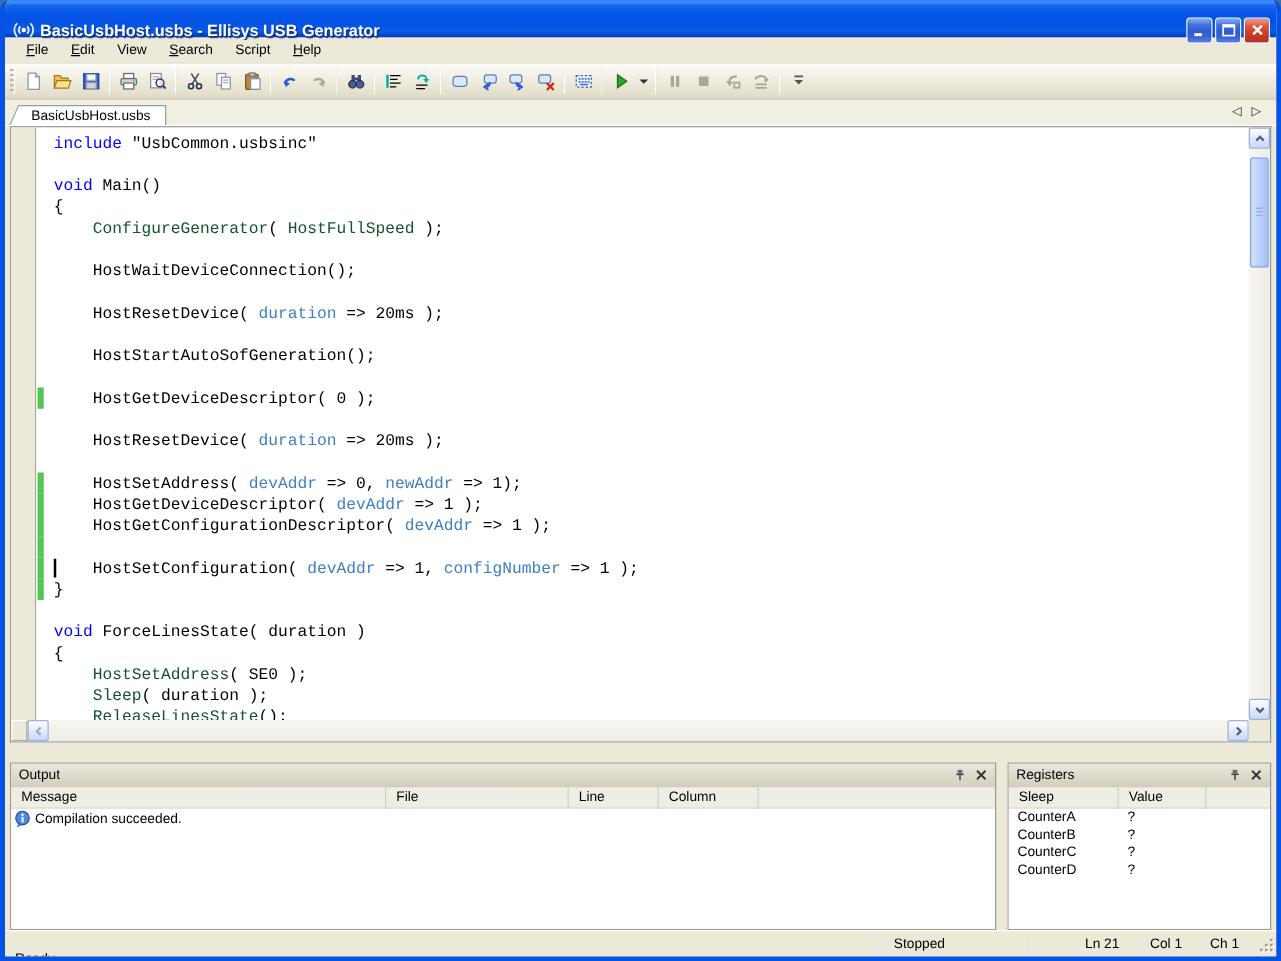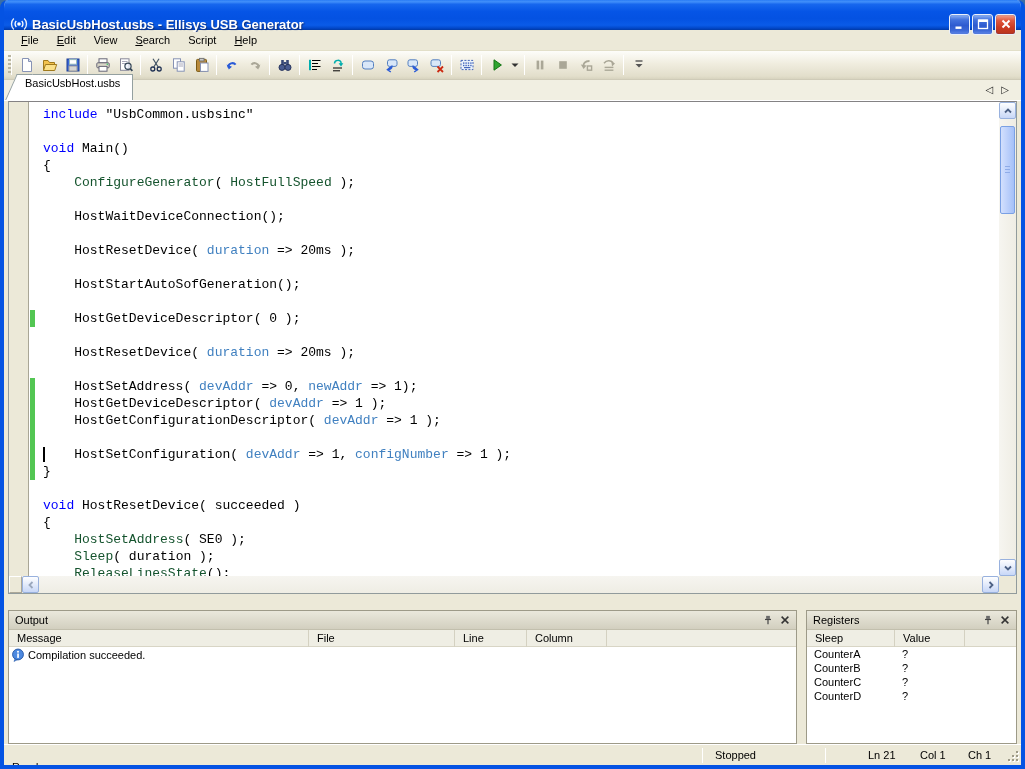--- a/index.html
+++ b/index.html
@@ -32,21 +32,21 @@
     display:flex; align-items:center; padding-left:3px; border-bottom:1px solid #CFCBB8; }
   .tb-grip{ width:4px; height:20px; margin:0 3px 0 1px;
     background:repeating-linear-gradient(180deg,#B9B5A0 0 2px,transparent 2px 4px); border-right:1px solid #FFF; }
   .tb-btn{ width:23px; height:22px; display:flex; align-items:center; justify-content:center; border-radius:2px; }
   .tb-sep{ width:1px; height:20px; background:#C6C2AE; border-right:1px solid #FFF; margin:0 3px; }
   .tb-dd{ width:13px; }
 
   
   .tabbar{ height:21px; background:#F1EFE2; display:flex; align-items:flex-end; padding-left:14px;
     border-bottom:1px solid #FFF; }
-  .tab{ position:relative; height:26px; background:#FFF; border:1px solid #94A0A0; border-bottom:none;
+  .tab{ position:relative; height:16px; background:#FFF; border:1px solid #94A0A0; border-bottom:none;
     padding:2px 12px 0 6px; font-size:11px; color:#000; }
   .tab::before{ content:""; position:absolute; left:-8px; top:-1px; bottom:0; width:15px; background:#FFF;
     border-left:1px solid #94A0A0; border-top:1px solid #94A0A0; transform:skewX(-24deg); }
   .tab .tab-label{ position:relative; z-index:1; }
   .tab-spacer{ flex:1; }
   .tab-nav{ font-size:10px; color:#222; padding:0 4px 3px 4px; line-height:14px; }
 
   
   .editor-wrap{ padding:0 4px; background:#ECE9D8; }
   .editor{ position:relative; height:493px; background:#FFF;
@@ -387,21 +387,21 @@
             <div class="code-line"></div>
             <div class="code-line"><span class="tok-t">    HostResetDevice( </span><span class="tok-p">duration</span><span class="tok-t"> =&gt; 20ms );</span></div>
             <div class="code-line"></div>
             <div class="code-line"><span class="tok-t">    HostSetAddress( </span><span class="tok-p">devAddr</span><span class="tok-t"> =&gt; 0, </span><span class="tok-p">newAddr</span><span class="tok-t"> =&gt; 1);</span></div>
             <div class="code-line"><span class="tok-t">    HostGetDeviceDescriptor( </span><span class="tok-p">devAddr</span><span class="tok-t"> =&gt; 1 );</span></div>
             <div class="code-line"><span class="tok-t">    HostGetConfigurationDescriptor( </span><span class="tok-p">devAddr</span><span class="tok-t"> =&gt; 1 );</span></div>
             <div class="code-line"></div>
             <div class="code-line"><span class="tok-t">    HostSetConfiguration( </span><span class="tok-p">devAddr</span><span class="tok-t"> =&gt; 1, </span><span class="tok-p">configNumber</span><span class="tok-t"> =&gt; 1 );</span></div>
             <div class="code-line"><span class="tok-t">}</span></div>
             <div class="code-line"></div>
-            <div class="code-line"><span class="tok-k">void</span><span class="tok-t"> HostResetDevice( succeeded )</span></div>
+            <div class="code-line"><span class="tok-k">void</span><span class="tok-t"> ForceLinesState( duration )</span></div>
             <div class="code-line"><span class="tok-t">{</span></div>
             <div class="code-line"><span class="tok-t">    </span><span class="tok-b">HostSetAddress</span><span class="tok-t">( SE0 );</span></div>
             <div class="code-line"><span class="tok-t">    </span><span class="tok-b">Sleep</span><span class="tok-t">( duration );</span></div>
             <div class="code-line"><span class="tok-t">    </span><span class="tok-b">ReleaseLinesState</span><span class="tok-t">();</span></div>
           </div>
       </div>
       <div class="vscroll">
         <div class="sc-btn" style="position:absolute;top:0;left:0;">
           <svg width="10" height="10" viewBox="0 0 10 10">
               <path d="M2 6.5 L5 3.5 L8 6.5" fill="none" stroke="#4D6185" stroke-width="1.8"></path>

